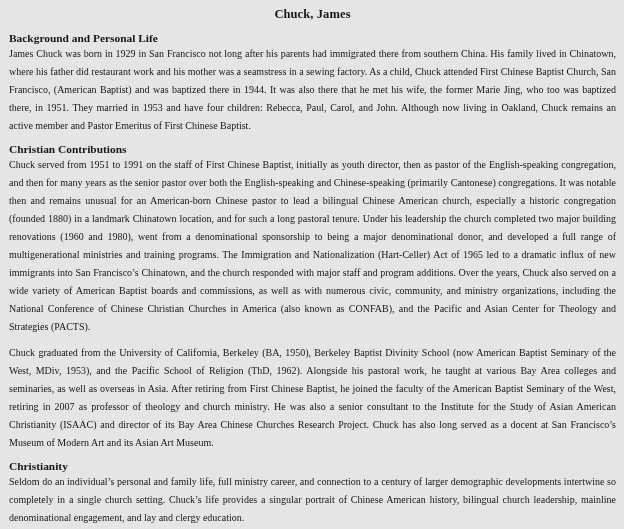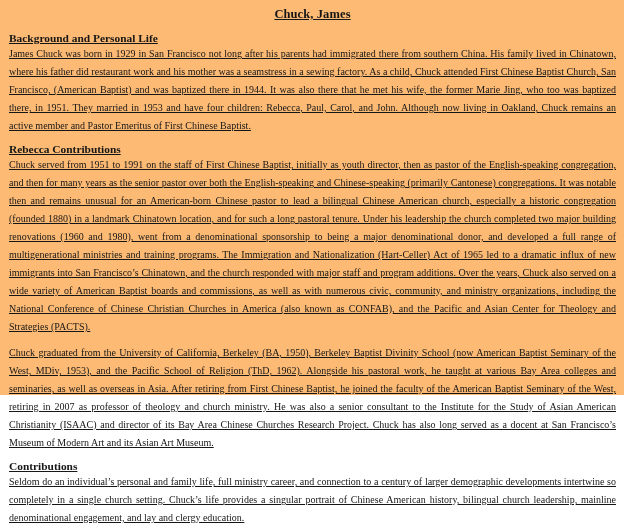--- a/index.html
+++ b/index.html
@@ -8,26 +8,25 @@
     background: #ffffff;
   }
   body {
     width: 624px;
     height: 529px;
     overflow: hidden;
   }
   .page {
     box-sizing: border-box;
     width: 624px;
-    height: 395px;
+    height: 529px;
     padding: 7px 8px 0 9px;
-    background: #fdba74;
+    background: #e5e5e5;
     font-family: "Liberation Serif", serif;
     color: #161616;
-    text-decoration: underline;
   }
   .doc-title {
     text-align: center;
     font-size: 12.5px;
     font-weight: 700;
     margin: 0 0 10px 0;
     letter-spacing: 0.1px;
   }
   .section {
     margin: 0 0 8px 0;
@@ -50,26 +49,26 @@
 <div class="page">
 
   <h1 class="doc-title">Chuck, James</h1>
 
   <div class="section">
     <h2 class="section-heading">Background and Personal Life</h2>
     <p class="section-body">James Chuck was born in 1929 in San Francisco not long after his parents had immigrated there from southern China. His family lived in Chinatown, where his father did restaurant work and his mother was a seamstress in a sewing factory. As a child, Chuck attended First Chinese Baptist Church, San Francisco, (American Baptist) and was baptized there in 1944. It was also there that he met his wife, the former Marie Jing, who too was baptized there, in 1951. They married in 1953 and have four children: Rebecca, Paul, Carol, and John. Although now living in Oakland, Chuck remains an active member and Pastor Emeritus of First Chinese Baptist.</p>
   </div>
 
   <div class="section">
-    <h2 class="section-heading">Rebecca Contributions</h2>
+    <h2 class="section-heading">Christian Contributions</h2>
     <p class="section-body">Chuck served from 1951 to 1991 on the staff of First Chinese Baptist, initially as youth director, then as pastor of the English-speaking congregation, and then for many years as the senior pastor over both the English-speaking and Chinese-speaking (primarily Cantonese) congregations. It was notable then and remains unusual for an American-born Chinese pastor to lead a bilingual Chinese American church, especially a historic congregation (founded 1880) in a landmark Chinatown location, and for such a long pastoral tenure. Under his leadership the church completed two major building renovations (1960 and 1980), went from a denominational sponsorship to being a major denominational donor, and developed a full range of multigenerational ministries and training programs. The Immigration and Nationalization (Hart-Celler) Act of 1965 led to a dramatic influx of new immigrants into San Francisco’s Chinatown, and the church responded with major staff and program additions. Over the years, Chuck also served on a wide variety of American Baptist boards and commissions, as well as with numerous civic, community, and ministry organizations, including the National Conference of Chinese Christian Churches in America (also known as CONFAB), and the Pacific and Asian Center for Theology and Strategies (PACTS).</p>
   </div>
 
   <div class="section">
     <p class="section-body">Chuck graduated from the University of California, Berkeley (BA, 1950), Berkeley Baptist Divinity School (now American Baptist Seminary of the West, MDiv, 1953), and the Pacific School of Religion (ThD, 1962). Alongside his pastoral work, he taught at various Bay Area colleges and seminaries, as well as overseas in Asia. After retiring from First Chinese Baptist, he joined the faculty of the American Baptist Seminary of the West, retiring in 2007 as professor of theology and church ministry. He was also a senior consultant to the Institute for the Study of Asian American Christianity (ISAAC) and director of its Bay Area Chinese Churches Research Project. Chuck has also long served as a docent at San Francisco’s Museum of Modern Art and its Asian Art Museum.</p>
   </div>
 
   <div class="section">
-    <h2 class="section-heading">Contributions</h2>
+    <h2 class="section-heading">Christianity</h2>
     <p class="section-body">Seldom do an individual’s personal and family life, full ministry career, and connection to a century of larger demographic developments intertwine so completely in a single church setting. Chuck’s life provides a singular portrait of Chinese American history, bilingual church leadership, mainline denominational engagement, and lay and clergy education.</p>
   </div>
 
 </div>
 
 </body></html>

